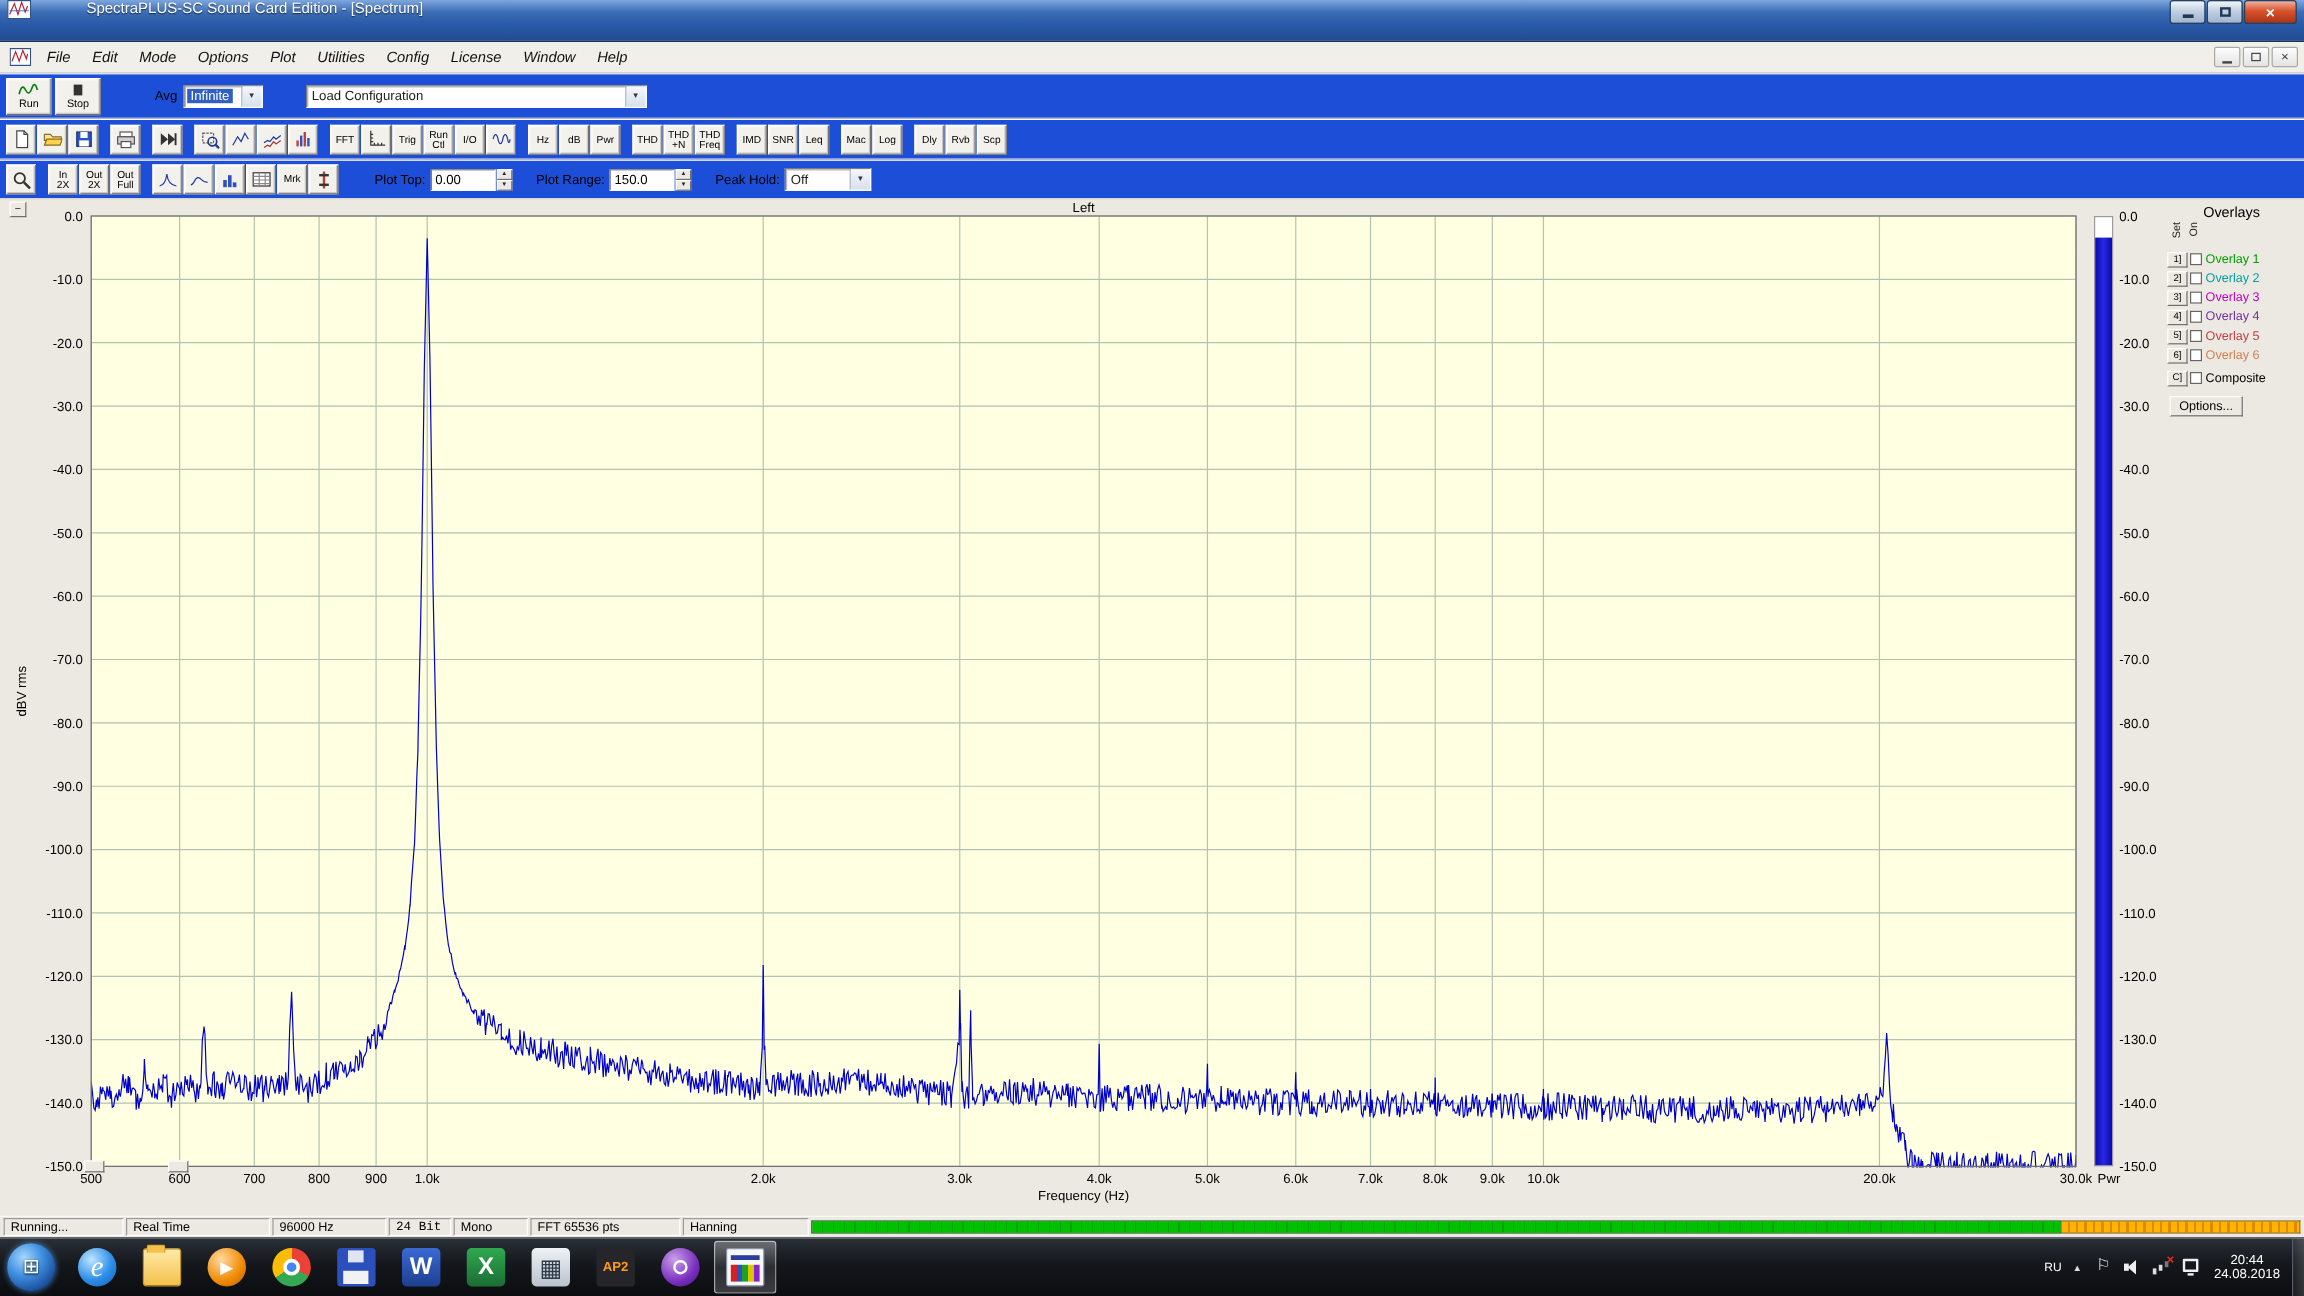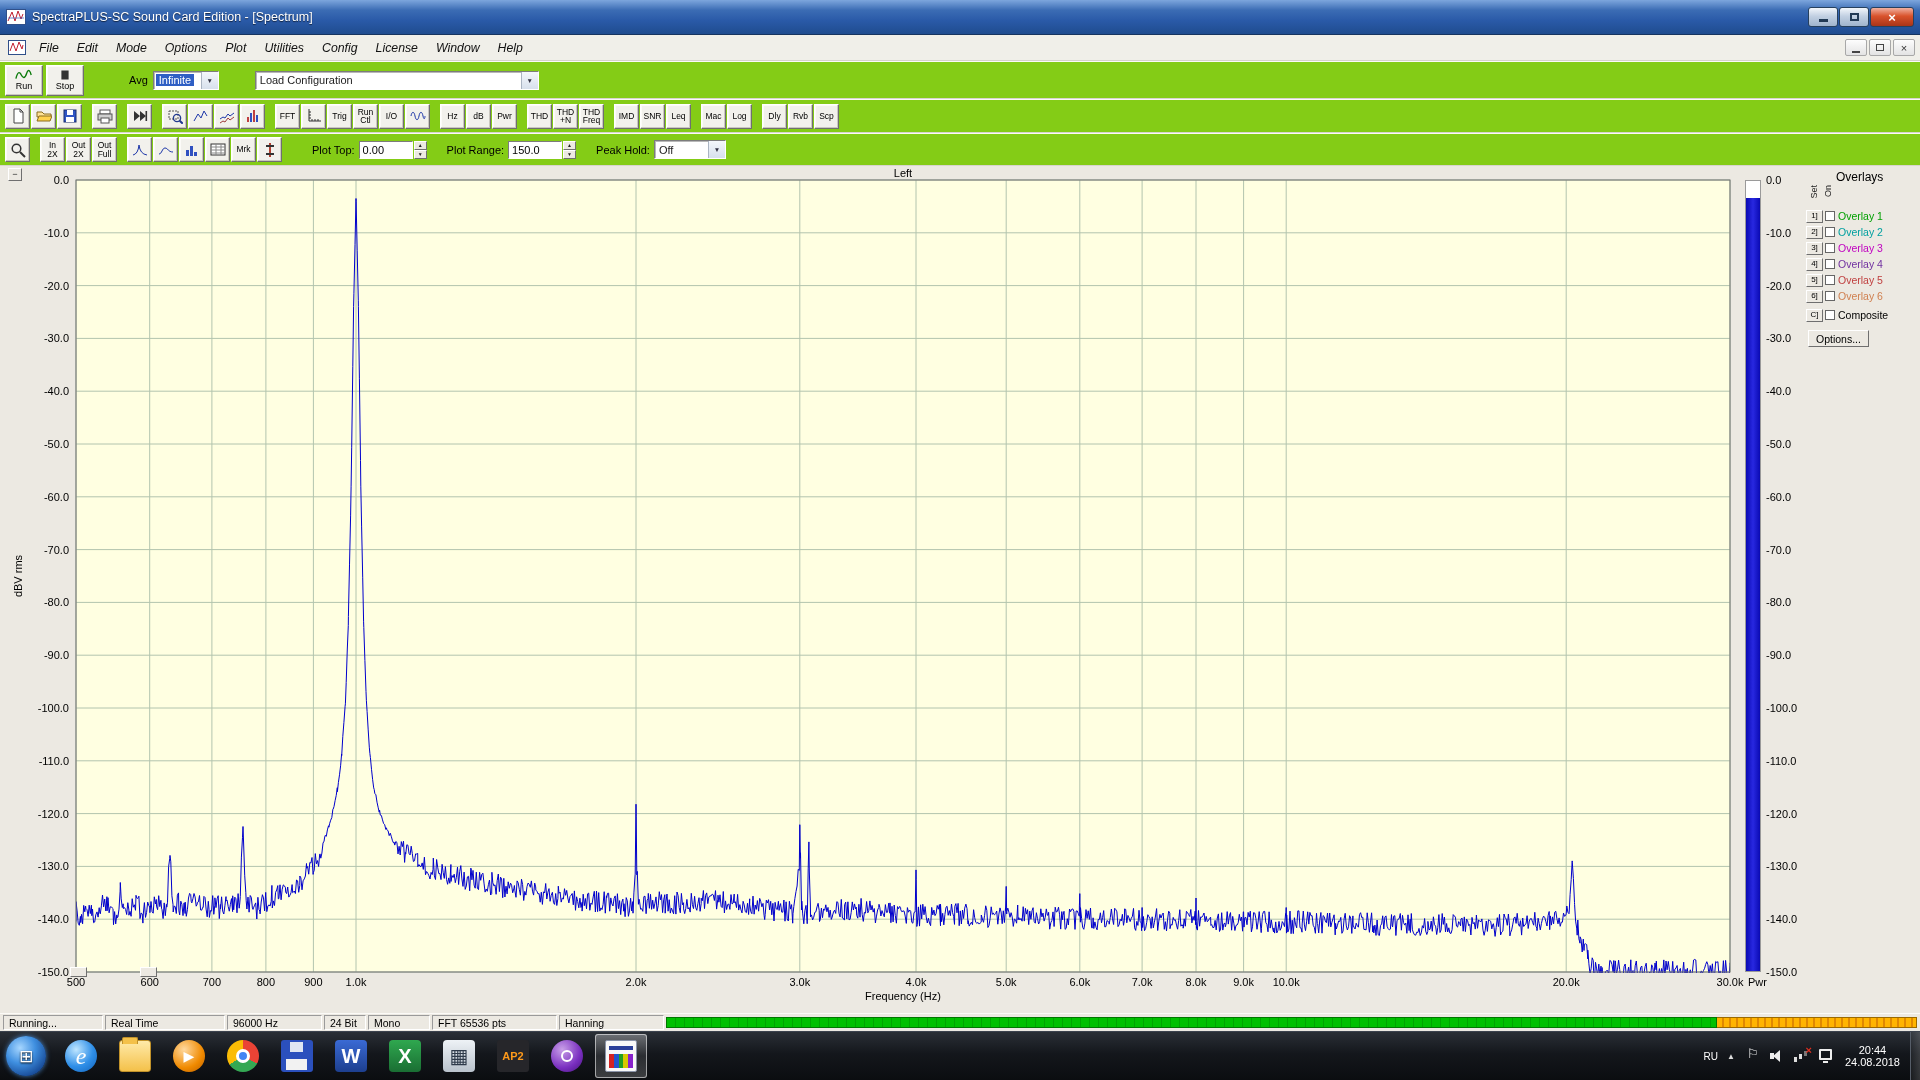--- a/index.html
+++ b/index.html
@@ -1,23 +1,23 @@
 <!DOCTYPE html>
 <html><head>
 <meta charset="utf-8">
 <style>
   * { box-sizing: border-box; }
   html,body { margin:0; padding:0; width:1920px; height:1080px; overflow:hidden;
     font-family:"Liberation Sans","DejaVu Sans",sans-serif; background:#ece9e2; }
   .screen { width:1920px; height:1080px; display:flex; flex-direction:column; }
 
   
-  .titlebar { height:35px; flex:0 0 35px; display:flex; align-items:center; padding:0 6px;
+  .titlebar { height:35px; flex:0 0 35px; display:flex; padding:0 6px;
     background:linear-gradient(#7da6dd,#3b6cb4 30%,#2a5aa8 60%,#1f4c8f);
-    border-bottom:1px solid #16345f; }
+    border-bottom:1px solid #16345f;gap:40px; }
   .app-icon { width:20px; height:16px; margin-right:6px; display:inline-flex; }
   .title-text { color:#fff; font-size:12.5px; text-shadow:0 1px 1px rgba(0,0,0,.65); }
   .win-buttons { margin-left:auto; display:flex; }
   .wbtn { width:30px; height:20px; margin-left:1px; border-radius:3px; border:1px solid #26405e;
     display:flex; align-items:center; justify-content:center;
     background:linear-gradient(#f2f6fb,#c2d0e2 45%,#9fb4cd); color:#223; }
   .wbtn.close { width:44px; background:linear-gradient(#f0b0a0,#d9532c 45%,#a93418);
     color:#fff; font-weight:bold; font-size:13px; }
   .minbar { width:9px; height:3px; background:#223a55; margin-top:7px; }
   .maxbox { width:9px; height:8px; border:2px solid #223a55; }
@@ -29,21 +29,21 @@
   #menu-items { display:flex;font-style:italic; }
   .mitem { padding:3px 9px; font-size:12.3px; color:#111; cursor:default; }
   .mdi { margin-left:auto; display:flex; margin-right:5px; }
   .mdibtn { width:22px; height:17px; border:1px solid #a8a8a8; border-radius:2px; margin-left:2px;
     background:linear-gradient(#fdfdfd,#e3e3e3); display:flex; align-items:center; justify-content:center;
     font-size:11px; color:#333; }
   .mdibtn .minbar { background:#444; margin-top:8px; width:8px; height:2px; }
   .mdibtn .maxbox { border-color:#444; width:8px; height:7px; border-width:1px; }
 
   
-  .tbar { background:#84cc16; display:flex; align-items:center; padding:2px 5px;
+  .tbar { background:#1d4ed8; display:flex; align-items:center; padding:2px 5px;
     border-bottom:1px solid #d8d5cd; border-top:1px solid #fbfaf7; }
   .tb1 { height:38px; flex:0 0 38px; }
   .tb2 { height:34px; flex:0 0 34px; }
   .tb3 { height:33px; flex:0 0 33px; }
   .tgroups { display:flex; align-items:center; }
   .tgroup { display:flex; margin-right:9px; }
   .tbtn { display:inline-flex; align-items:center; justify-content:center; height:25px; min-width:25px;
     padding:0 2px; margin-right:1px; background:#f2f1ec; color:#000;
     border:1px solid; border-color:#ffffff #6f6f6f #6f6f6f #ffffff;
     box-shadow:inset -1px -1px 0 #cac7c0, inset 1px 1px 0 #fcfbf8;
@@ -526,21 +526,21 @@
         </div>
       <button class="ov-options">Options...</button>
     </div>
   </div>
 
   <div class="statusbar">
     <div id="status-segments" style="display:flex;align-items:center;">
         <div class="sb-seg" style="width: 100px;">Running...</div>
         <div class="sb-seg" style="width: 120px;">Real Time</div>
         <div class="sb-seg" style="width: 95px;">96000 Hz</div>
-        <div class="sb-seg" style="width: 42px;">24 Bit</div>
+        <div class="sb-seg" style="width: 52px; font-family: Liberation Mono, monospace;">24 Bit</div>
         <div class="sb-seg" style="width: 62px;">Mono</div>
         <div class="sb-seg" style="width: 125px;">FFT 65536 pts</div>
         <div class="sb-seg" style="width: 105px;">Hanning</div>
       </div>
     <div class="sb-progress">
       <div class="sb-green"></div>
       <div class="sb-orange"></div>
     </div>
   </div>
 

